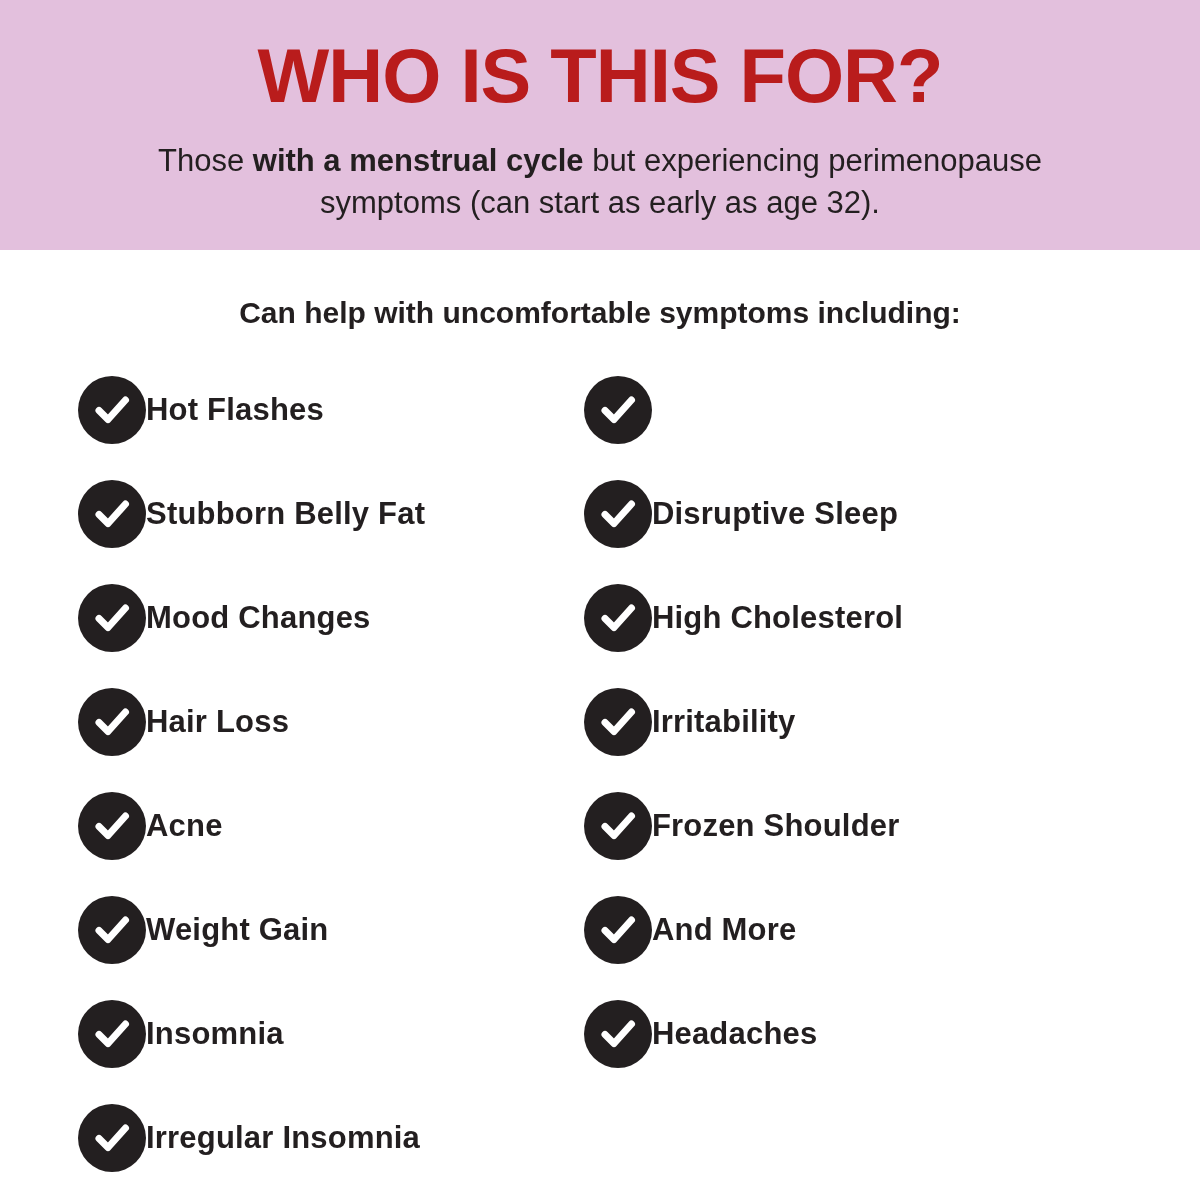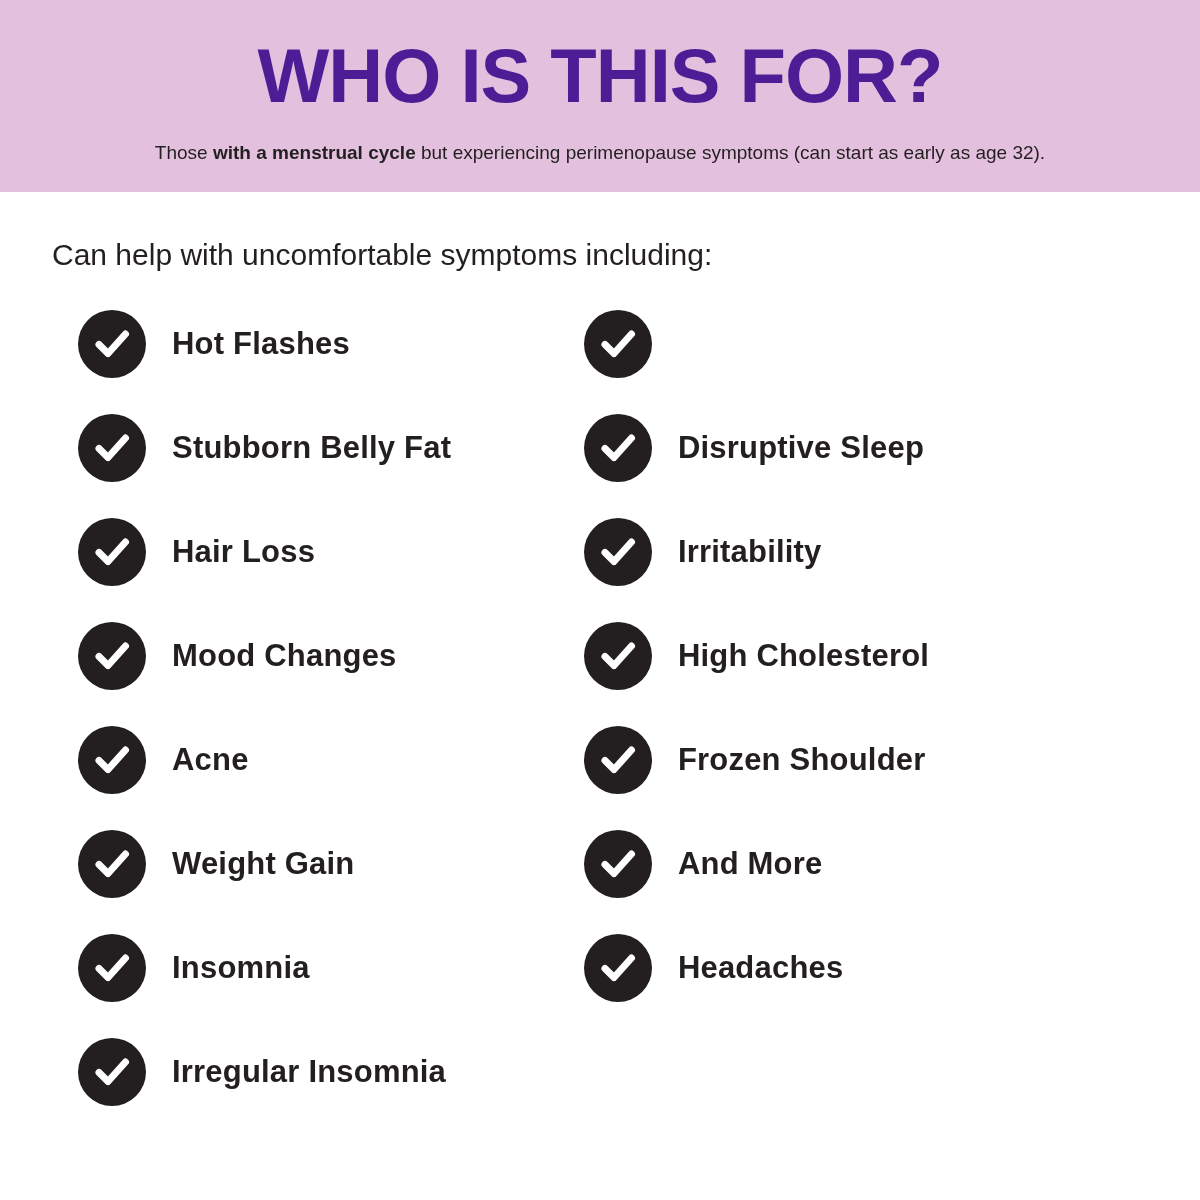--- a/index.html
+++ b/index.html
@@ -24,66 +24,65 @@
     background: #e3c0dd;
     width: 100%;
     padding: 38px 60px 26px 60px;
     text-align: center;
   }
   .header-title {
     font-size: 76px;
     font-weight: 800;
     letter-spacing: -1px;
     line-height: 1.0;
-    color: #4c1d95;
+    color: #b91c1c;
     text-transform: uppercase;
   }
   .header-sub {
     margin-top: 26px;
-    font-size: 19px;
+    font-size: 31px;
     line-height: 1.35;
     color: #231f20;
     font-weight: 400;
     max-width: 1000px;
     margin-left: auto;
     margin-right: auto;
   }
   .header-sub b { font-weight: 700; }
 
   
   .body {
     flex: 1;
     background: #ffffff;
     padding: 46px 52px 20px 52px;
   }
   .lead {
-    text-align: left;
+    text-align: center;
     font-size: 30px;
-    font-weight: 400;
-    color: #231f20;
-    margin-bottom: 20px;
+    font-weight: 700;
+    color: #231f20;
+    margin-bottom: 28px;
   }
 
   .columns {
     display: flex;
     gap: 0px;
     justify-content: flex-start;
   }
   .col {
     display: flex;
     flex-direction: column;
   }
   .col-left { width: 520px; padding-left: 26px; }
   .col-right { width: 620px; padding-left: 32px; }
 
   .item {
     display: flex;
     align-items: center;
     height: 104px;
-    gap: 26px;
   }
   .check-wrap {
     width: 68px;
     height: 68px;
     flex: 0 0 68px;
     border-radius: 50%;
     background: #231f20;
     display: flex;
     align-items: center;
     justify-content: center;
@@ -130,36 +129,36 @@
               </svg>
           </span>
           <span class="item-label">Stubborn Belly Fat</span>
         </div>
         <div class="item">
           <span class="check-wrap">
             <svg width="40" height="40" viewBox="0 0 40 40" aria-hidden="true">
                 <path d="M7 20.5 L16 29.5 L33.5 10" fill="none" stroke="#ffffff" stroke-width="7" stroke-linecap="round" stroke-linejoin="round"></path>
               </svg>
           </span>
+          <span class="item-label">Mood Changes</span>
+        </div>
+        <div class="item">
+          <span class="check-wrap">
+            <svg width="40" height="40" viewBox="0 0 40 40" aria-hidden="true">
+                <path d="M7 20.5 L16 29.5 L33.5 10" fill="none" stroke="#ffffff" stroke-width="7" stroke-linecap="round" stroke-linejoin="round"></path>
+              </svg>
+          </span>
           <span class="item-label">Hair Loss</span>
         </div>
         <div class="item">
           <span class="check-wrap">
             <svg width="40" height="40" viewBox="0 0 40 40" aria-hidden="true">
                 <path d="M7 20.5 L16 29.5 L33.5 10" fill="none" stroke="#ffffff" stroke-width="7" stroke-linecap="round" stroke-linejoin="round"></path>
               </svg>
           </span>
-          <span class="item-label">Mood Changes</span>
-        </div>
-        <div class="item">
-          <span class="check-wrap">
-            <svg width="40" height="40" viewBox="0 0 40 40" aria-hidden="true">
-                <path d="M7 20.5 L16 29.5 L33.5 10" fill="none" stroke="#ffffff" stroke-width="7" stroke-linecap="round" stroke-linejoin="round"></path>
-              </svg>
-          </span>
           <span class="item-label">Acne</span>
         </div>
         <div class="item">
           <span class="check-wrap">
             <svg width="40" height="40" viewBox="0 0 40 40" aria-hidden="true">
                 <path d="M7 20.5 L16 29.5 L33.5 10" fill="none" stroke="#ffffff" stroke-width="7" stroke-linecap="round" stroke-linejoin="round"></path>
               </svg>
           </span>
           <span class="item-label">Weight Gain</span>
         </div>
@@ -196,29 +195,29 @@
               </svg>
           </span>
           <span class="item-label">Disruptive Sleep</span>
         </div>
         <div class="item">
           <span class="check-wrap">
             <svg width="40" height="40" viewBox="0 0 40 40" aria-hidden="true">
                 <path d="M7 20.5 L16 29.5 L33.5 10" fill="none" stroke="#ffffff" stroke-width="7" stroke-linecap="round" stroke-linejoin="round"></path>
               </svg>
           </span>
+          <span class="item-label">High Cholesterol</span>
+        </div>
+        <div class="item">
+          <span class="check-wrap">
+            <svg width="40" height="40" viewBox="0 0 40 40" aria-hidden="true">
+                <path d="M7 20.5 L16 29.5 L33.5 10" fill="none" stroke="#ffffff" stroke-width="7" stroke-linecap="round" stroke-linejoin="round"></path>
+              </svg>
+          </span>
           <span class="item-label">Irritability</span>
-        </div>
-        <div class="item">
-          <span class="check-wrap">
-            <svg width="40" height="40" viewBox="0 0 40 40" aria-hidden="true">
-                <path d="M7 20.5 L16 29.5 L33.5 10" fill="none" stroke="#ffffff" stroke-width="7" stroke-linecap="round" stroke-linejoin="round"></path>
-              </svg>
-          </span>
-          <span class="item-label">High Cholesterol</span>
         </div>
         <div class="item">
           <span class="check-wrap">
             <svg width="40" height="40" viewBox="0 0 40 40" aria-hidden="true">
                 <path d="M7 20.5 L16 29.5 L33.5 10" fill="none" stroke="#ffffff" stroke-width="7" stroke-linecap="round" stroke-linejoin="round"></path>
               </svg>
           </span>
           <span class="item-label">Frozen Shoulder</span>
         </div>
         <div class="item">

